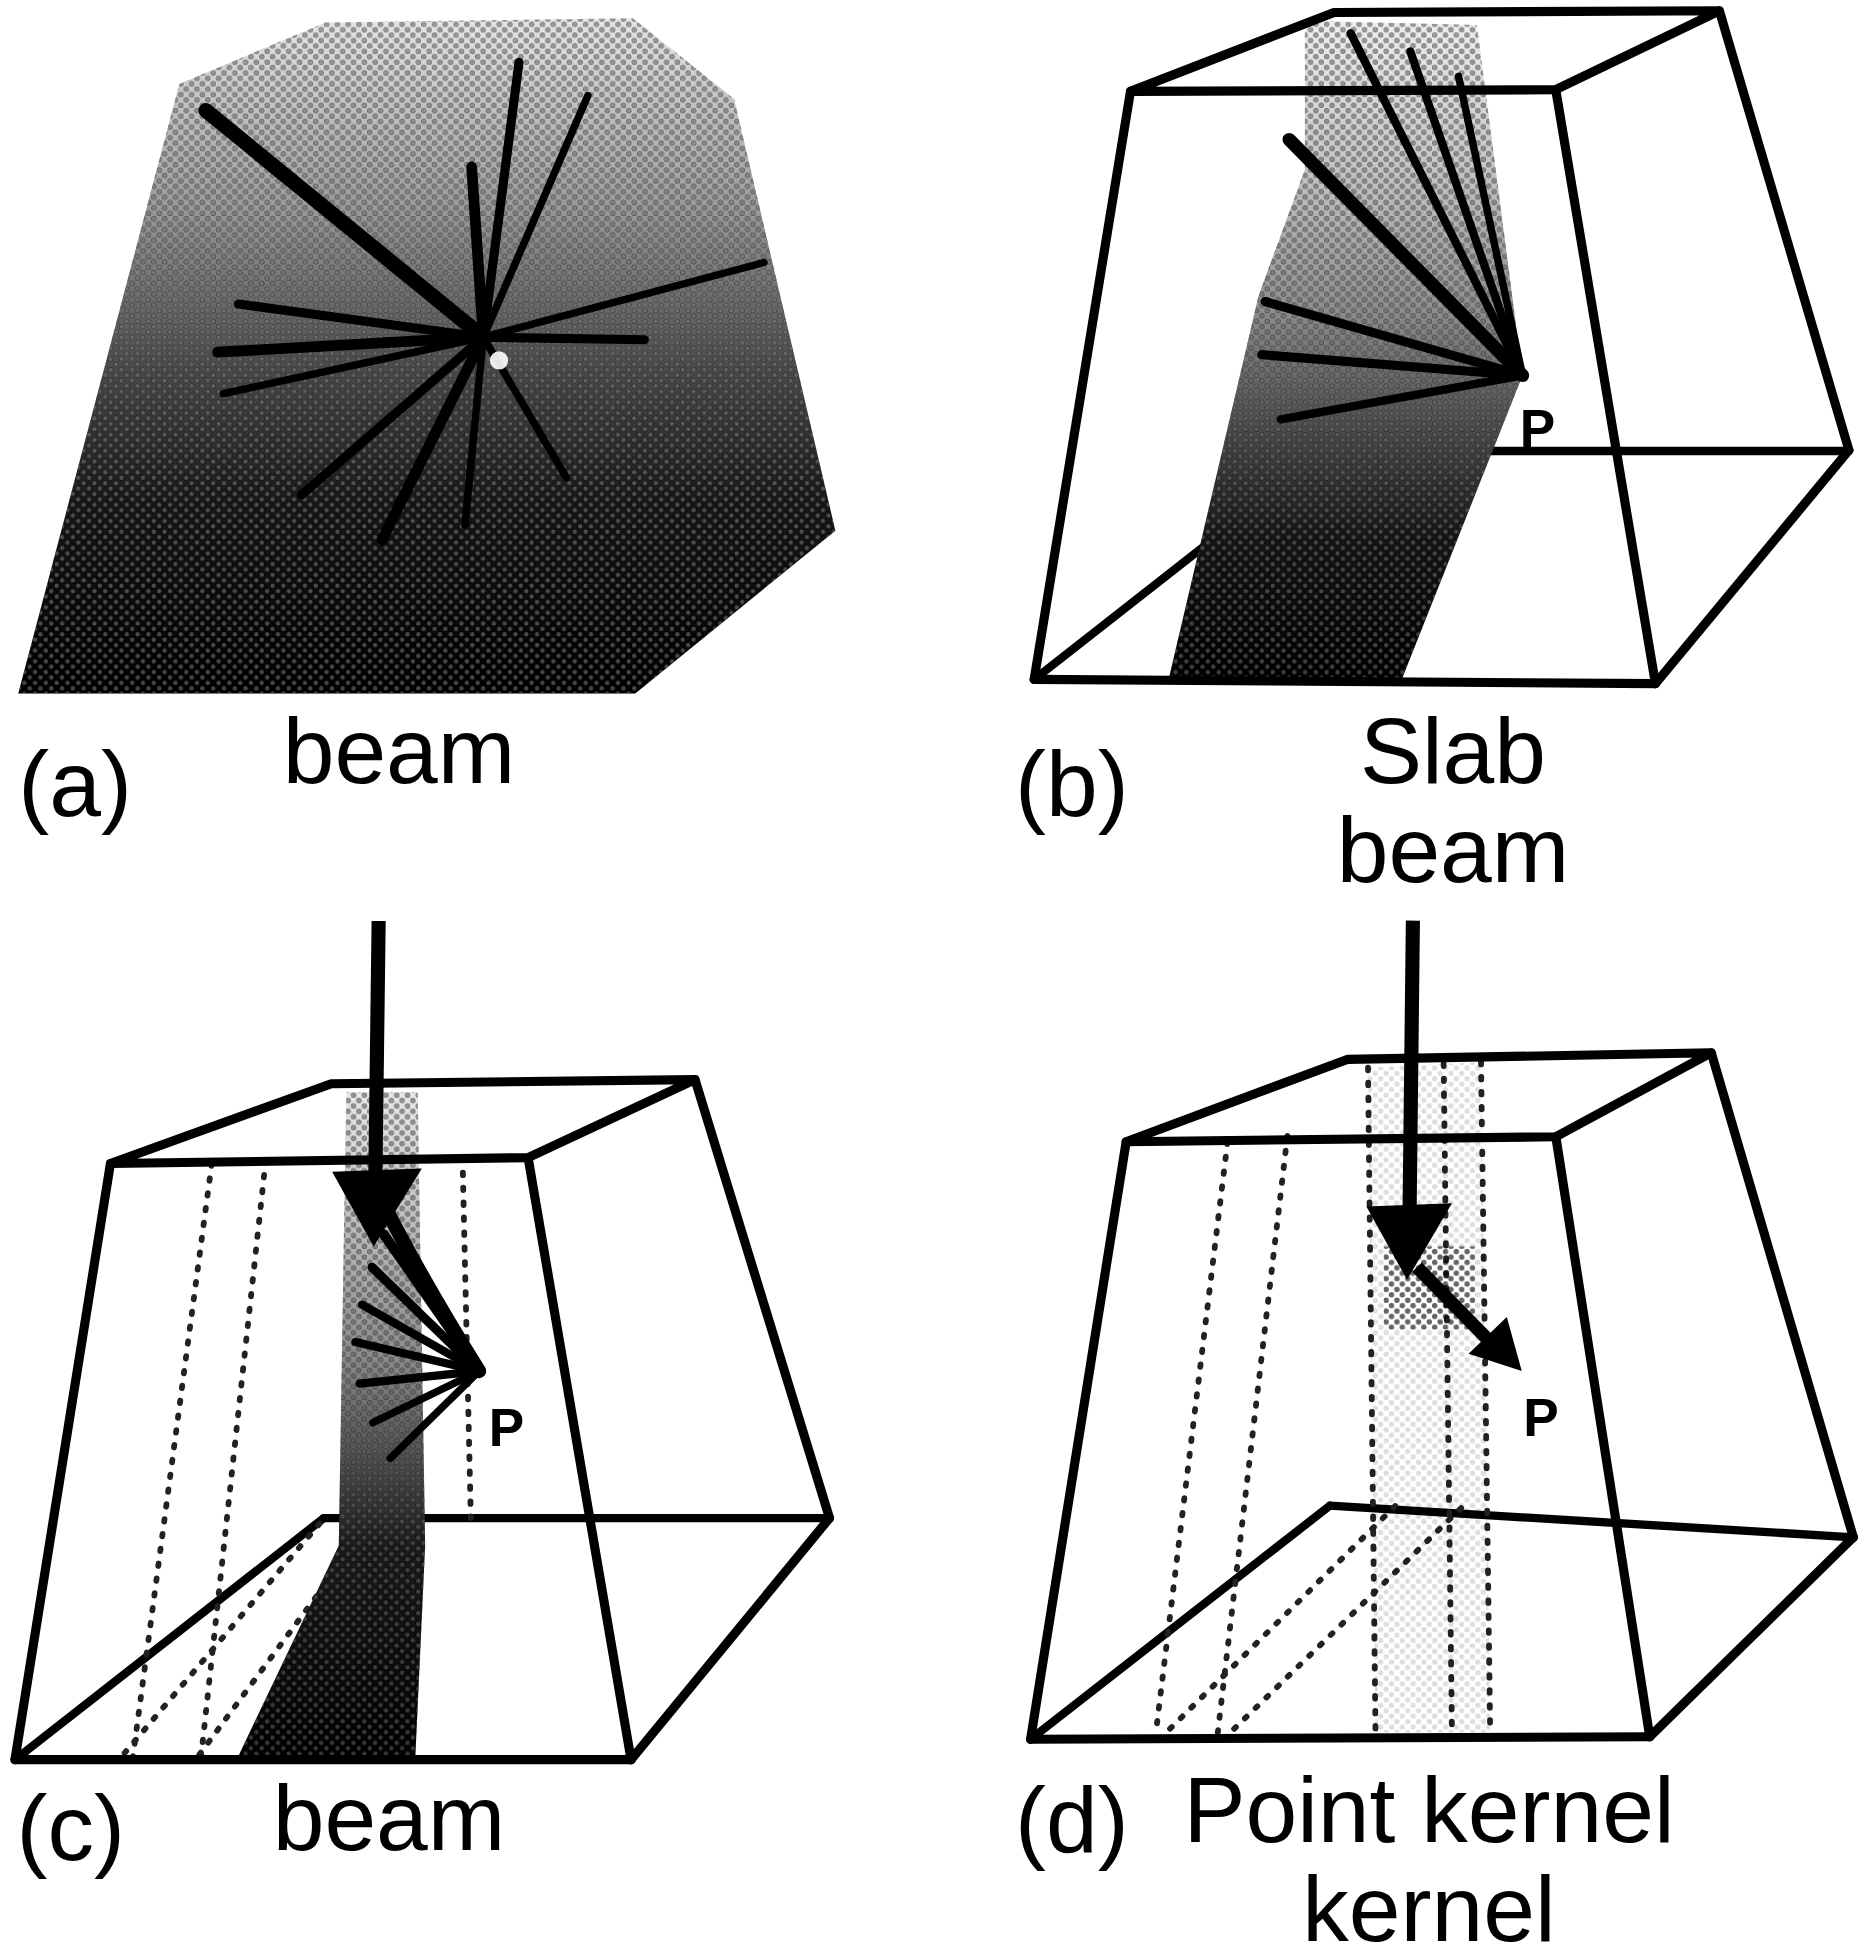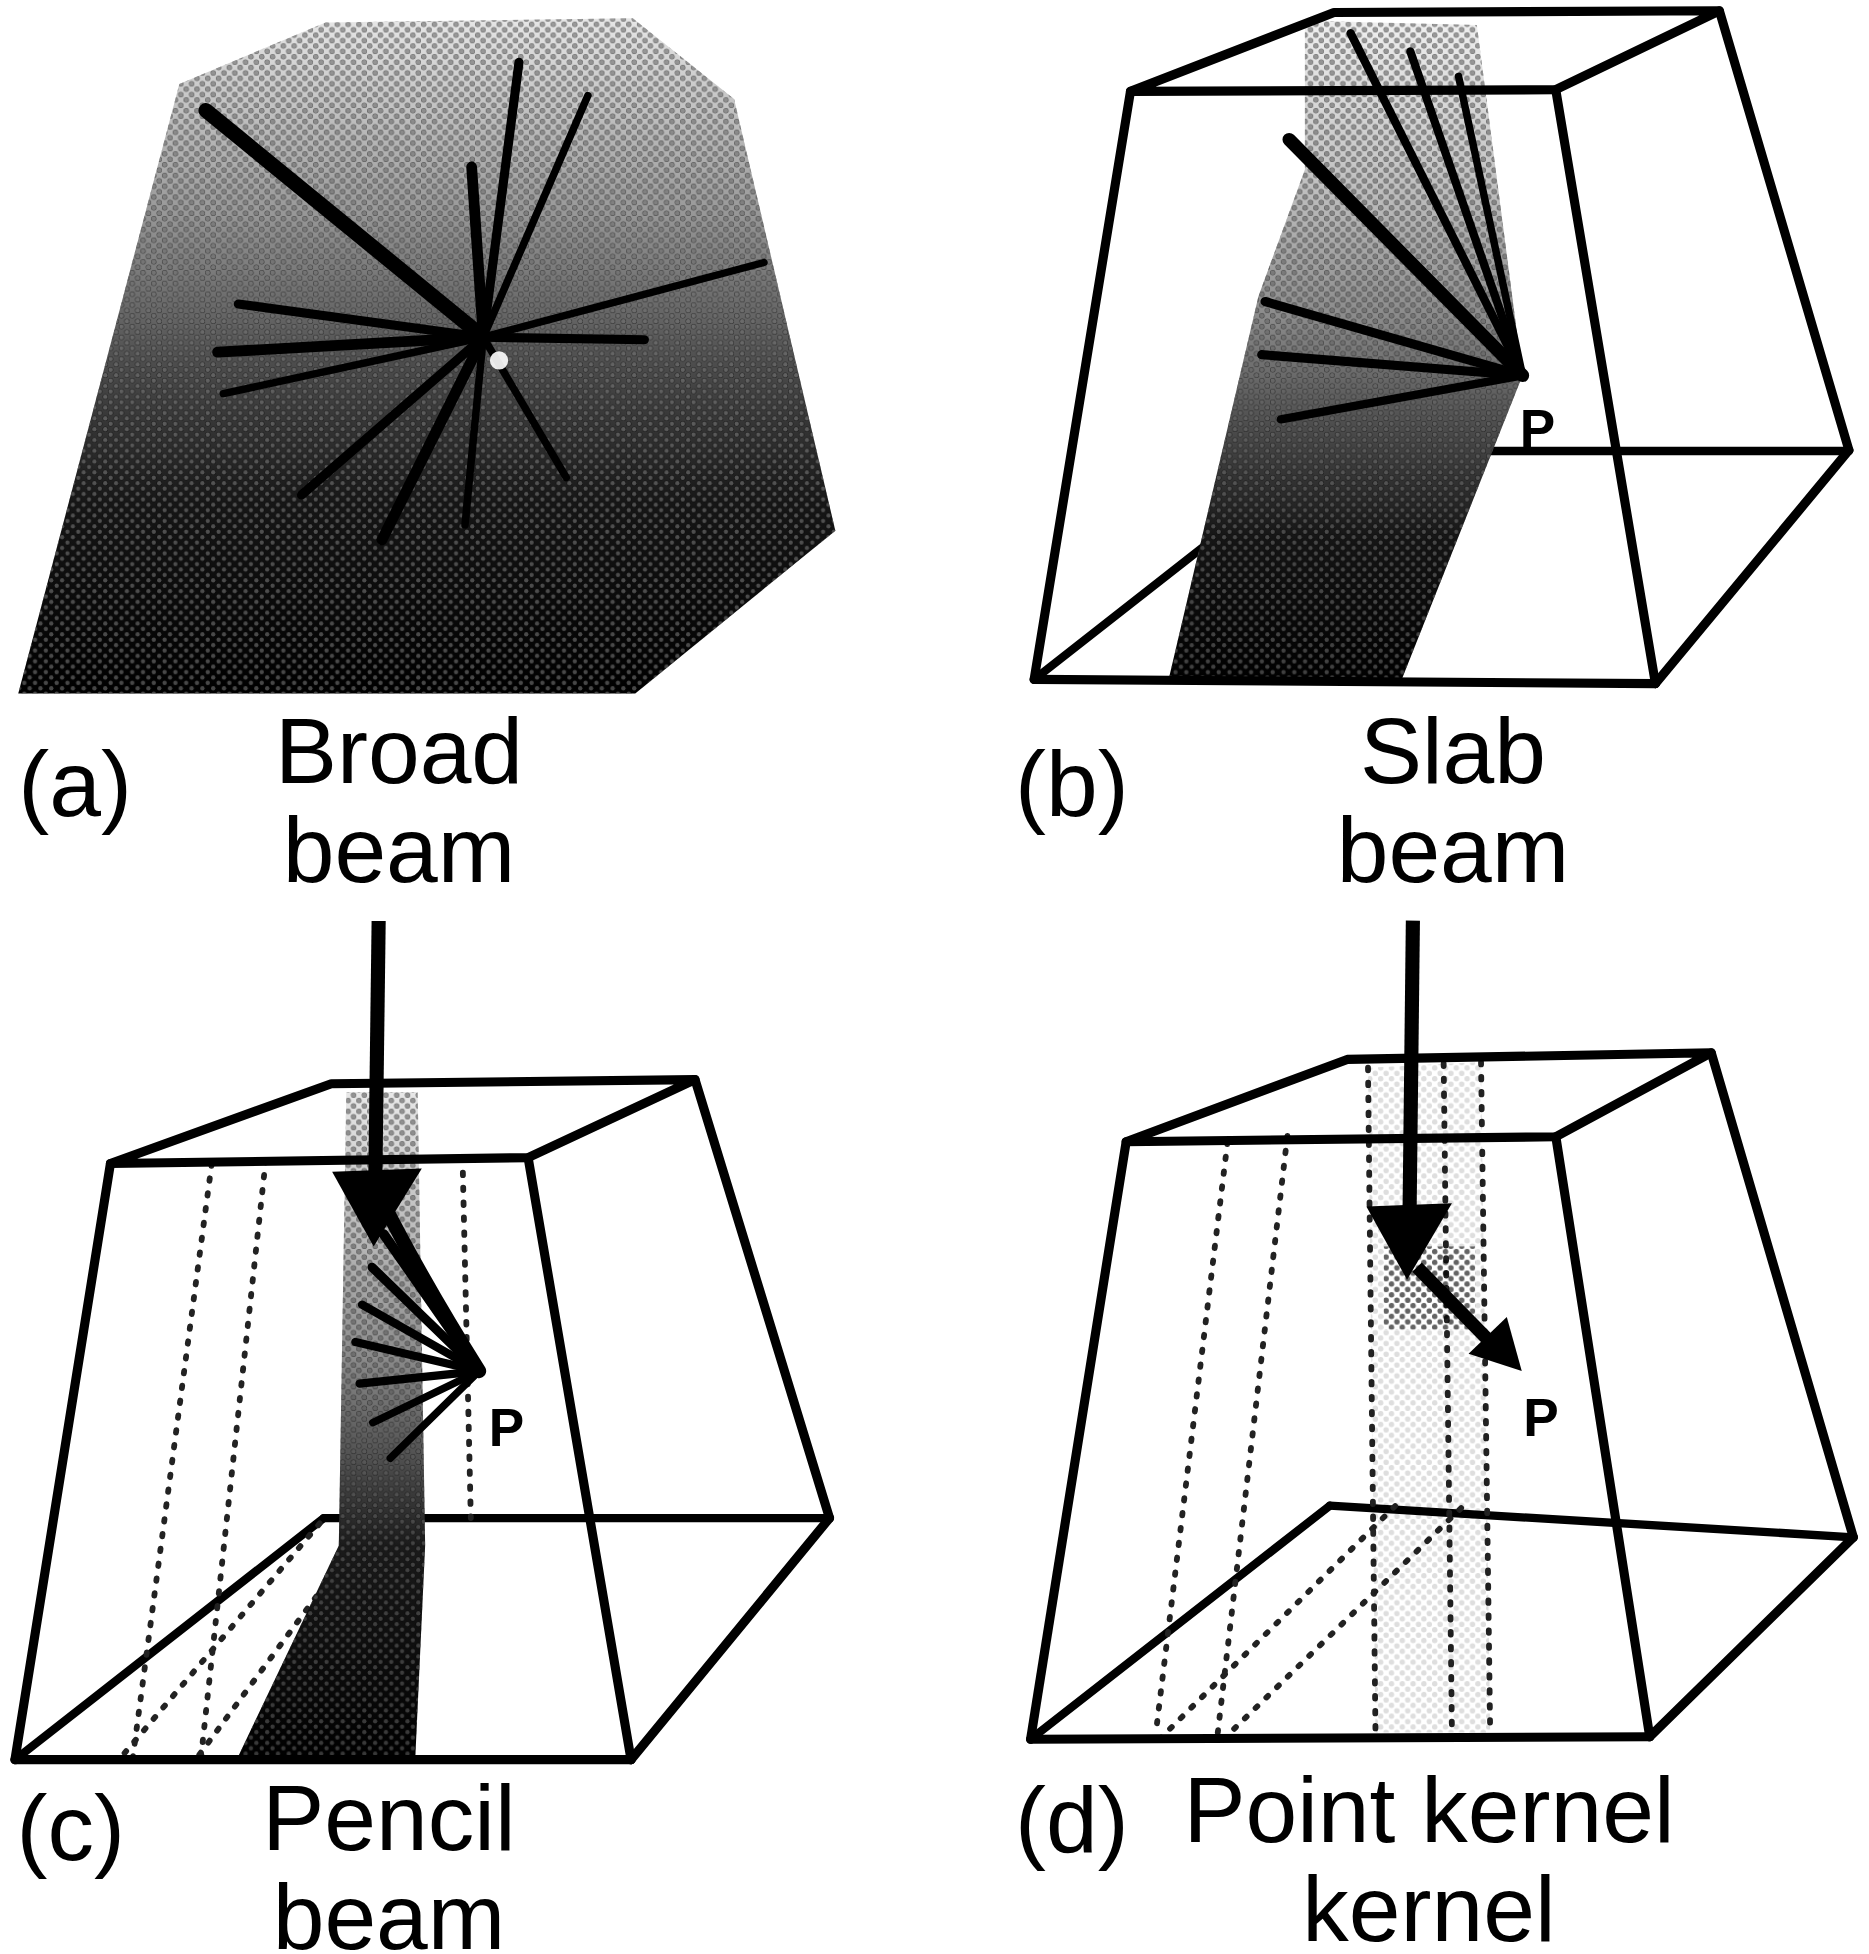--- a/index.html
+++ b/index.html
@@ -205,33 +205,31 @@
     </g>
     <g>
       <line x1="580" y1="425" x2="670" y2="517" stroke="#000" stroke-width="16"></line>
       <polygon points="706,550 642,529 688,485" fill="#000"></polygon>
     </g>
     <text class="plabel" x="729" y="628" text-anchor="middle">P</text>
   </svg>
 
   <div class="cap-label" style="left:18.3px;top:738px">(a)</div>
   <div class="cap-lines" style="left:150px;top:702px">
-    <div>Broad</div>
     <div>beam</div>
   </div>
 
   <div class="cap-label" style="left:1015px;top:738px">(b)</div>
   <div class="cap-lines" style="left:1204px;top:702px">
     <div>Slab</div>
     <div>beam</div>
   </div>
 
   <div class="cap-label" style="left:16.6px;top:1782px">(c)</div>
   <div class="cap-lines" style="left:140px;top:1769px">
-    <div>Pencil</div>
     <div>beam</div>
   </div>
 
   <div class="cap-label" style="left:1015px;top:1774px">(d)</div>
   <div class="cap-lines" style="left:1180px;top:1761px">
     <div>Point kernel</div>
     <div>kernel</div>
   </div>
 
 </div>

